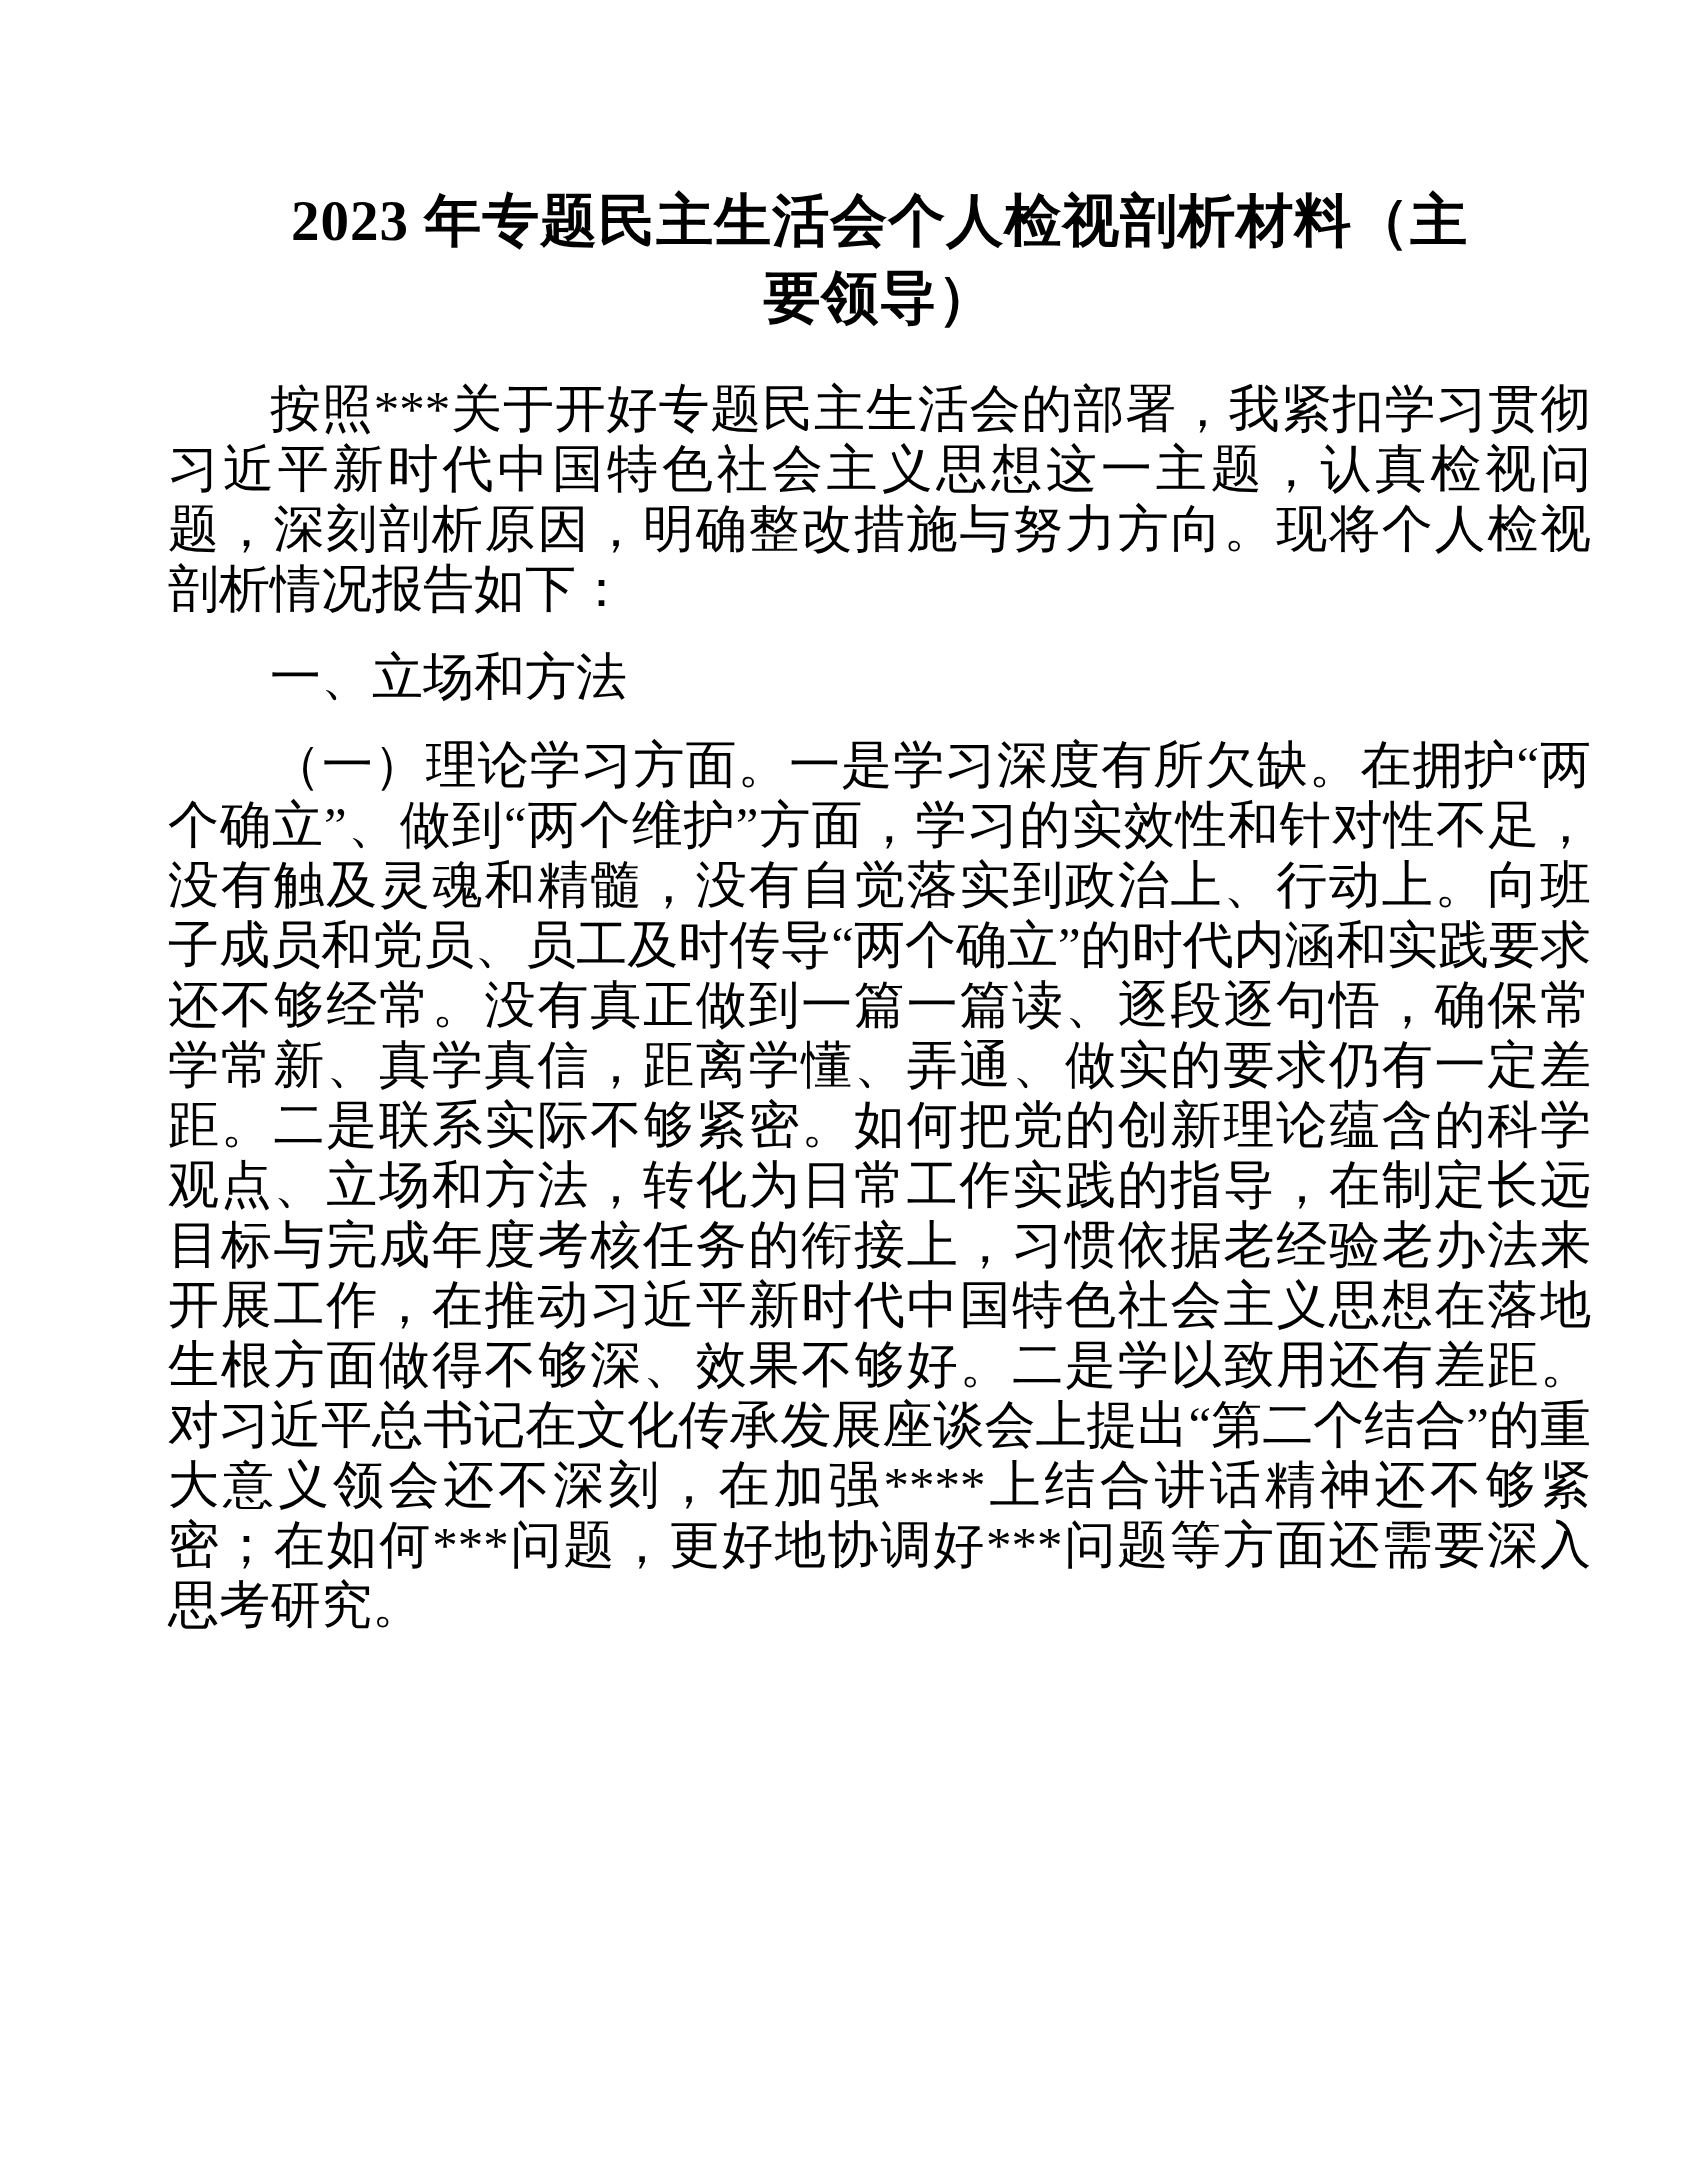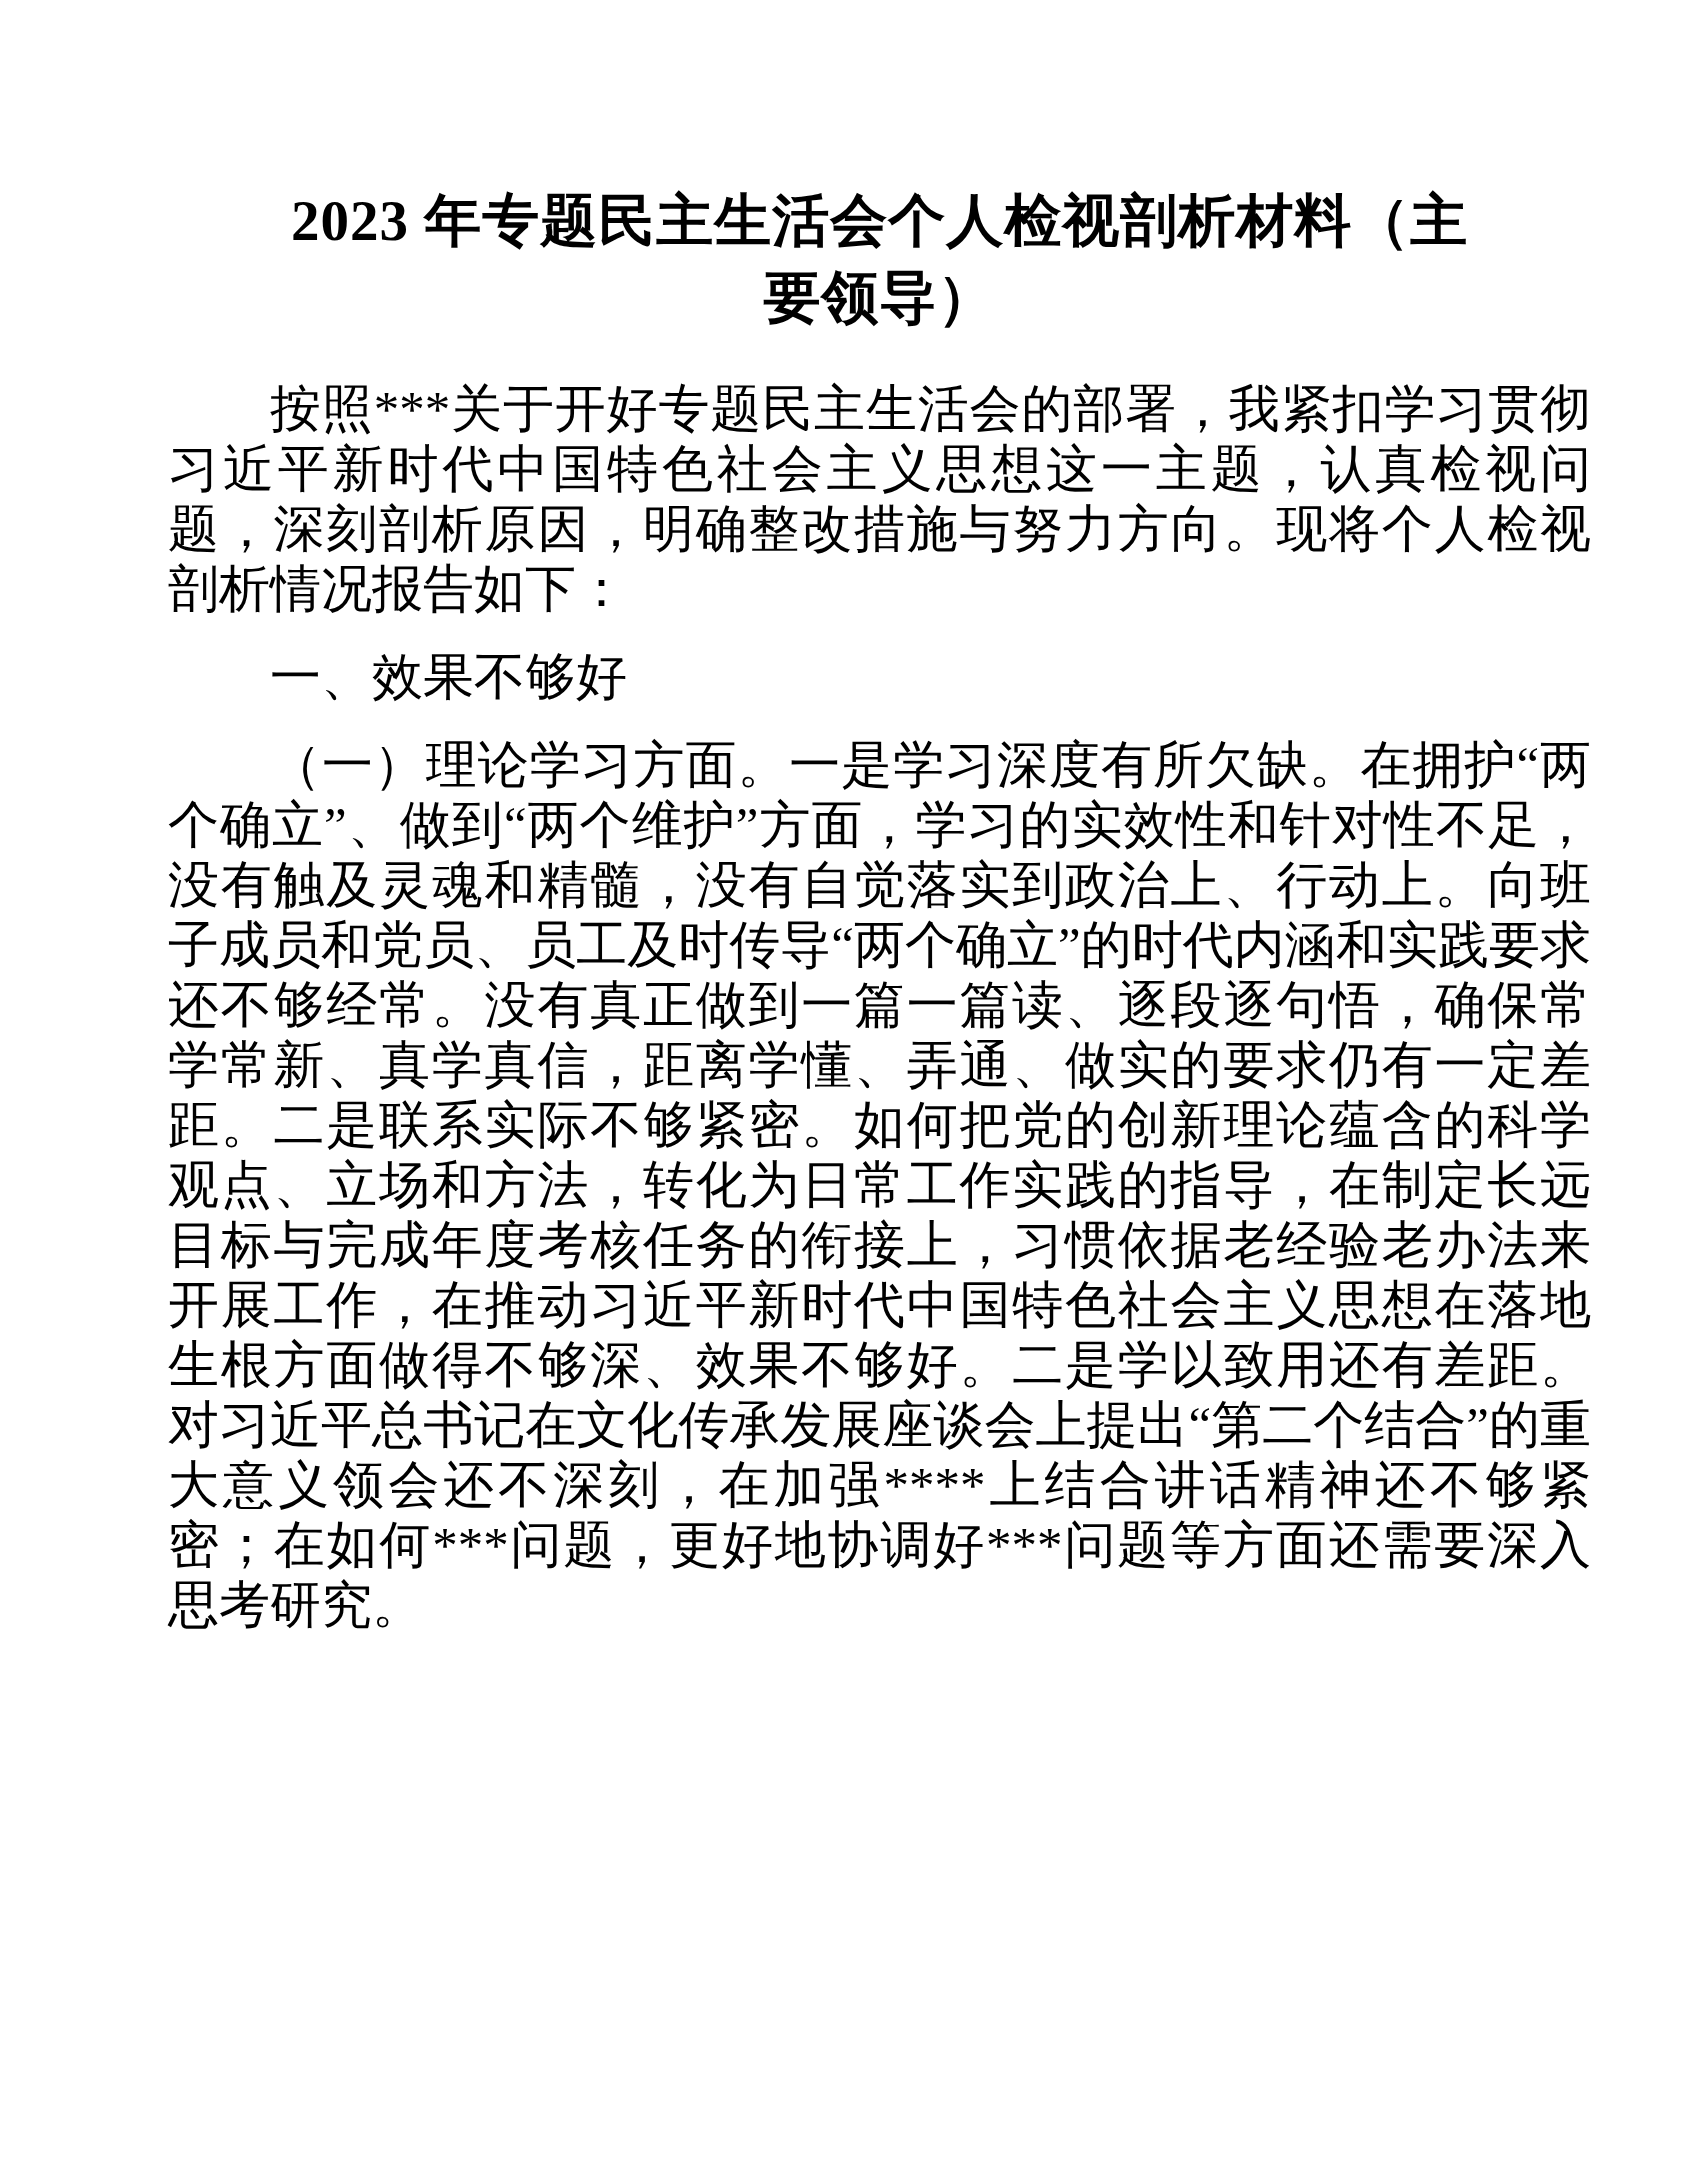--- a/index.html
+++ b/index.html
@@ -46,17 +46,17 @@
   }
 </style>
 </head>
 <body>
 
 <div class="page">
   <h1 class="doc-title">2023 年专题民主生活会个人检视剖析材料（主要领导）</h1>
 
   <p class="doc-para">按照***关于开好专题民主生活会的部署，我紧扣学习贯彻习近平新时代中国特色社会主义思想这一主题，认真检视问题，深刻剖析原因，明确整改措施与努力方向。现将个人检视剖析情况报告如下：</p>
 
-  <p class="section-heading">一、效果不够好</p>
+  <p class="section-heading">一、立场和方法</p>
 
   <p class="doc-para">（一）理论学习方面。一是学习深度有所欠缺。在拥护“两个确立”、做到“两个维护”方面，学习的实效性和针对性不足，没有触及灵魂和精髓，没有自觉落实到政治上、行动上。向班子成员和党员、员工及时传导“两个确立”的时代内涵和实践要求还不够经常。没有真正做到一篇一篇读、逐段逐句悟，确保常学常新、真学真信，距离学懂、弄通、做实的要求仍有一定差距。二是联系实际不够紧密。如何把党的创新理论蕴含的科学观点、立场和方法，转化为日常工作实践的指导，在制定长远目标与完成年度考核任务的衔接上，习惯依据老经验老办法来开展工作，在推动习近平新时代中国特色社会主义思想在落地生根方面做得不够深、效果不够好。二是学以致用还有差距。对习近平总书记在文化传承发展座谈会上提出“第二个结合”的重大意义领会还不深刻，在加强****上结合讲话精神还不够紧密；在如何***问题，更好地协调好***问题等方面还需要深入思考研究。</p>
 </div>
 
 
 </body></html>

